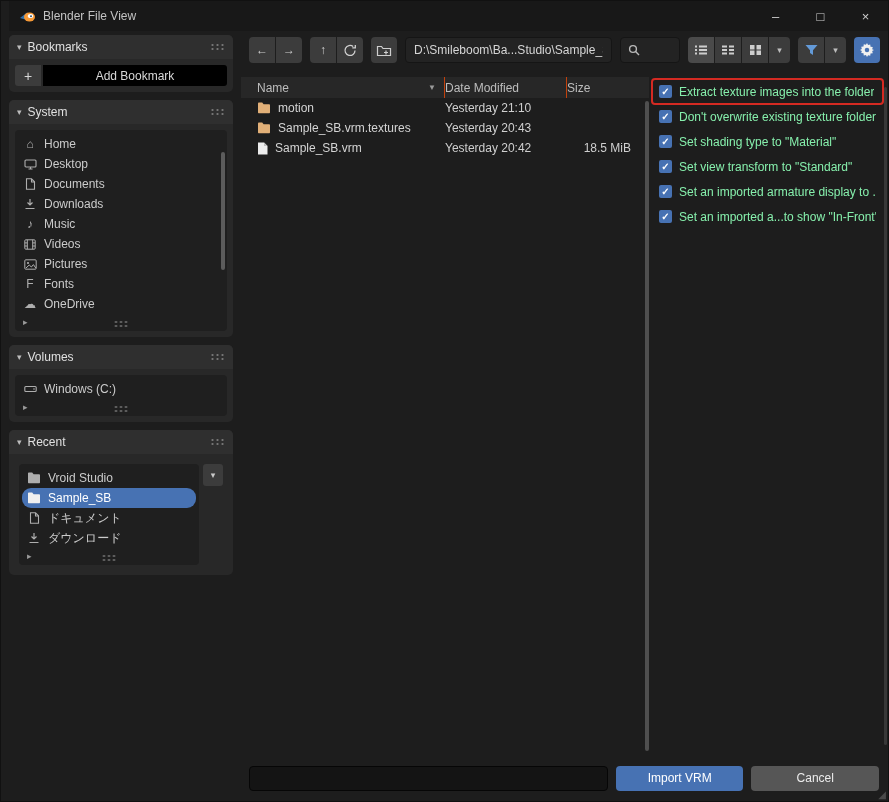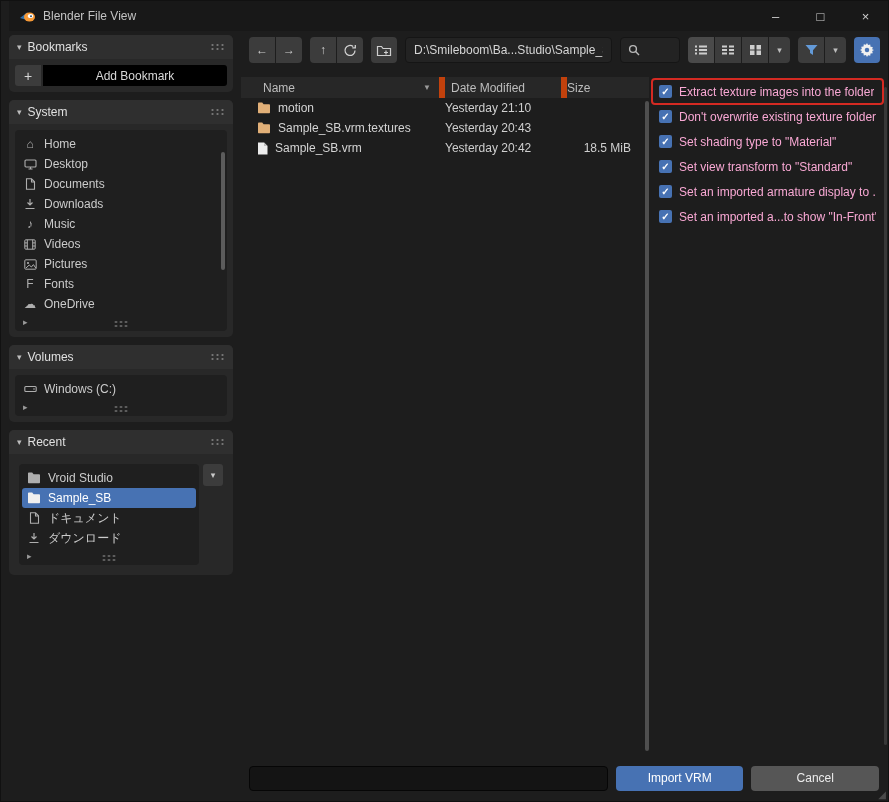--- a/index.html
+++ b/index.html
@@ -34,21 +34,21 @@
   .grip { width:15px; height:8px; background-image:radial-gradient(circle, #757575 1px, transparent 1.2px); background-size:5px 4px; }
   .panel-body { padding:6px; }
 
   .bm-row { display:flex; gap:2px; }
   .sq-btn { width:26px; height:21px; background:#3c3c3c; border-radius:3px 0 0 3px; display:flex; align-items:center; justify-content:center; color:#d8d8d8; font-size:14px; }
   .wide-btn { flex:1; height:21px; background:#000000; border-radius:0 3px 3px 0; display:flex; align-items:center; justify-content:center; color:#d8d8d8; }
 
   .inset { background:#1f1f1f; border-radius:4px; margin:6px; padding:4px 0 2px; position:relative; }
   .sitem { height:20px; display:flex; align-items:center; gap:7px; padding:0 8px; color:#cbcbcb; }
   .sitem .ic { width:14px; display:flex; justify-content:center; color:#aeaeae; font-size:12px; line-height:1; }
-  .sitem.selected { background:#4772b3; color:#fff; border-radius:3px; margin:0 3px; padding:0 5px; }
+  .sitem.selected { background:#4772b3; color:#fff; border-radius:9px; margin:0 3px; padding:0 5px; }
   .sitem.selected .ic { color:#f0f0f0; }
   .inset-scroll { position:absolute; right:2px; top:22px; width:4px; height:118px; background:#5c5c5c; border-radius:2px; }
   .panel-foot { height:15px; display:flex; align-items:center; padding:0 8px; position:relative; }
   .expand-tri { font-size:9px; color:#9a9a9a; }
   .foot-grip { position:absolute; left:50%; transform:translateX(-50%); bottom:1px; }
 
   .recent-body { display:flex; margin:10px; gap:4px; align-items:flex-start; }
   .recent-list { flex:1; background:#1f1f1f; border-radius:4px; padding:4px 0 2px; position:relative; }
   .drop-btn { width:20px; height:22px; background:#3c3c3c; border-radius:3px; display:flex; align-items:center; justify-content:center; color:#c9c9c9; font-size:9px; }
 
@@ -64,35 +64,35 @@
   .tbtn.small { min-width:21px; }
   .tbtn.gear { background:#4772b3; border-radius:4px; }
   .path-field { flex:1; height:26px; background:#232323; border:1px solid #151515; border-radius:4px; color:#d6d6d6; padding:0 8px; outline:none; }
   .search-field { width:60px; height:26px; background:#232323; border:1px solid #151515; border-radius:4px; display:flex; align-items:center; gap:5px; padding:0 7px; }
   .search-input { flex:1; min-width:0; background:transparent; border:none; outline:none; color:#d6d6d6; }
 
   
   .list-region { position:absolute; left:0; top:76px; width:408px; bottom:46px; }
   .list-header { height:21px; background:#272727; display:grid; grid-template-columns:188px 122px 1fr; align-items:center; padding-left:16px; color:#bdbdbd; }
   .hcell { display:flex; align-items:center; height:100%; }
-  .hcell.bordered { border-right:6px solid #c2410c;margin-left:6px; }
+  .hcell.bordered { border-right:1px solid #c2410c; }
   .sort-tri { margin-left:auto; padding-right:8px; font-size:8px; color:#9a9a9a; }
   .frow { height:20px; display:grid; grid-template-columns:188px 122px 1fr; align-items:center; padding-left:16px; color:#d4d4d4; }
   .name-cell { display:flex; align-items:center; gap:7px; overflow:hidden; white-space:nowrap; }
   .date-cell { color:#cfcfcf; }
   .size-cell { text-align:right; padding-right:18px; color:#cfcfcf; }
   .file-scroll { position:absolute; left:404px; top:100px; height:650px; width:4px; background:#4f4f4f; border-radius:2px; }
   .opt-scroll { position:absolute; right:1px; top:86px; width:3px; height:658px; background:#383838; border-radius:2px; }
 
   
   .options { position:absolute; left:412px; right:6px; top:78px; }
   .opt-row { height:25px; display:flex; align-items:center; gap:7px; padding:0 6px; position:relative; }
   .red-frame { position:absolute; inset:-1px -2px; border:2px solid #d42a22; border-radius:4px; pointer-events:none; }
   .checkbox { width:13px; height:13px; flex:0 0 13px; background:#4772b3; border-radius:2px; color:#fff; font-size:10px; font-weight:bold; display:flex; align-items:center; justify-content:center; line-height:1; }
-  .opt-label { color:#f9a8d4; white-space:nowrap; overflow:hidden; }
+  .opt-label { color:#86efac; white-space:nowrap; overflow:hidden; }
 
   
   .footer { position:absolute; left:0; right:0; bottom:0; height:46px; display:flex; align-items:center; gap:8px; padding:0 9px 0 8px; }
   .filename-input { width:360px; height:25px; background:#141414; border:1px solid #060606; border-radius:4px; color:#ddd; padding:0 8px; outline:none; }
   .btn-import { width:128px; height:25px; background:#4772b3; border-radius:4px; color:#fff; display:flex; align-items:center; justify-content:center; margin-left:auto; }
   .btn-cancel { width:128px; height:25px; background:#565656; border-radius:4px; color:#ececec; display:flex; align-items:center; justify-content:center; }
   .corner-grip { position:absolute; right:2px; bottom:1px; font-size:10px; color:#4a4a4a; line-height:1; }
 </style>
 </head>
 <body>

